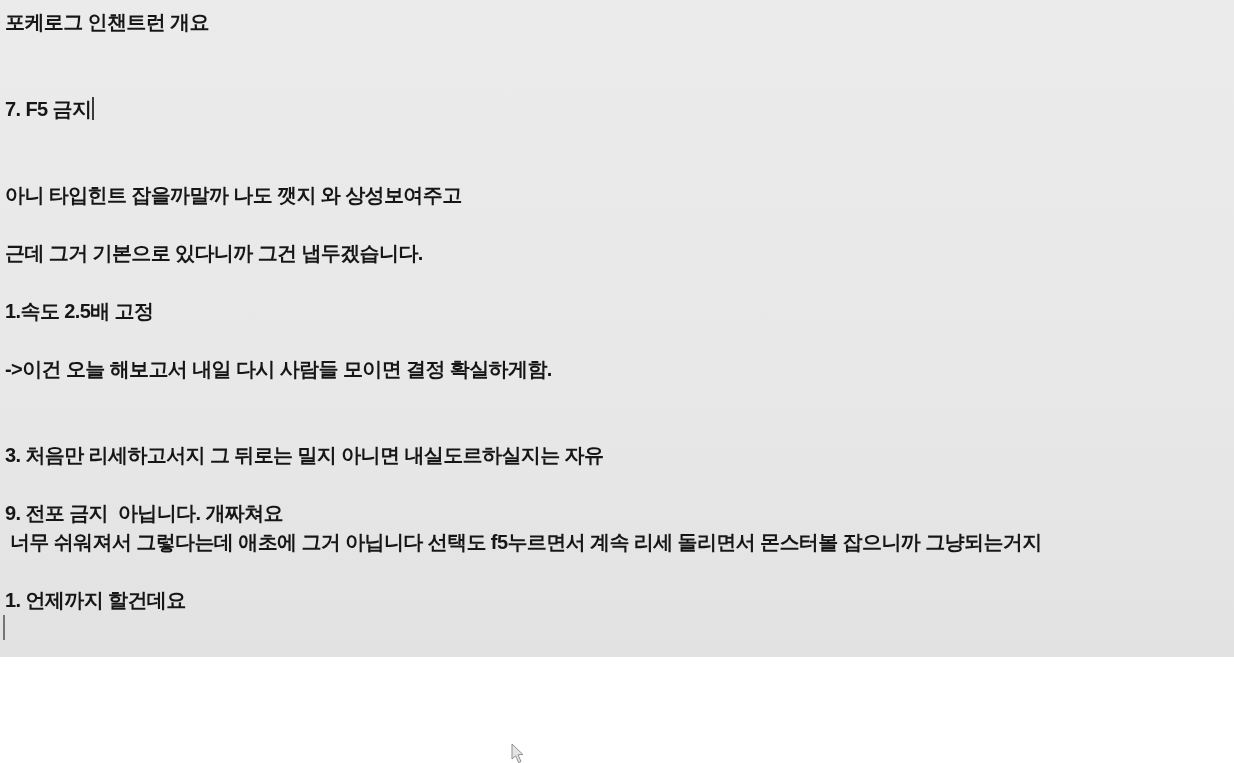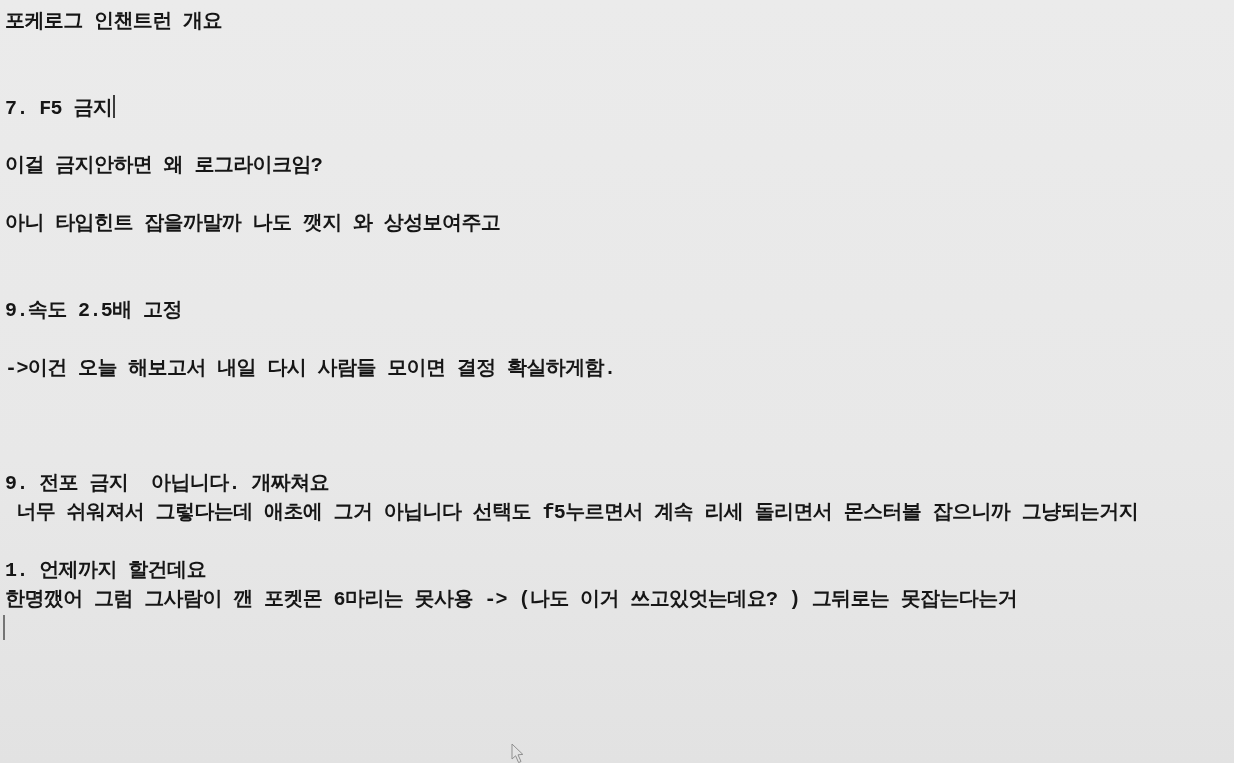--- a/index.html
+++ b/index.html
@@ -7,23 +7,23 @@
     padding: 0;
   }
   body {
     width: 1234px;
     height: 763px;
     overflow: hidden;
   }
   .page {
     position: relative;
     width: 1234px;
-    height: 763px;
+    height: 657px;
     background: linear-gradient(180deg, #ebebeb 0%, #e8e8e8 60%, #e2e2e2 100%);
-    font-family: Liberation Mono, monospace;
+    font-family: Liberation Sans, sans-serif;
     font-weight: bold;
     color: #161616;
     cursor: default;
   }
   .text-area {
     position: absolute;
     top: 8px;
     left: 5px;
     right: 0;
     bottom: 0;
@@ -61,35 +61,35 @@
 </head>
 <body>
 
 <div class="page">
   <div class="text-area">
     <div class="line"><span>포케로그 인챈트런 개요</span></div>
     <div class="line"><span></span></div>
     <div class="line"><span></span></div>
     <div class="line"><span>7. F5 금지</span><span class="caret"></span></div>
     <div class="line"><span></span></div>
-    <div class="line"><span>이걸 금지안하면 왜 로그라이크임?</span></div>
     <div class="line"><span></span></div>
     <div class="line"><span>아니 타입힌트 잡을까말까 나도 깻지 와 상성보여주고</span></div>
     <div class="line"><span></span></div>
+    <div class="line"><span>근데 그거 기본으로 있다니까 그건 냅두겠습니다.</span></div>
     <div class="line"><span></span></div>
-    <div class="line"><span>9.속도 2.5배 고정</span></div>
+    <div class="line"><span>1.속도 2.5배 고정</span></div>
     <div class="line"><span></span></div>
     <div class="line"><span>-&gt;이건 오늘 해보고서 내일 다시 사람들 모이면 결정 확실하게함.</span></div>
     <div class="line"><span></span></div>
     <div class="line"><span></span></div>
+    <div class="line"><span>3. 처음만 리세하고서지 그 뒤로는 밀지 아니면 내실도르하실지는 자유</span></div>
     <div class="line"><span></span></div>
     <div class="line"><span>9. 전포 금지  아닙니다. 개짜쳐요</span></div>
     <div class="line"><span> 너무 쉬워져서 그렇다는데 애초에 그거 아닙니다 선택도 f5누르면서 계속 리세 돌리면서 몬스터볼 잡으니까 그냥되는거지</span></div>
     <div class="line"><span></span></div>
     <div class="line"><span>1. 언제까지 할건데요</span></div>
-    <div class="line"><span>한명깼어 그럼 그사람이 깬 포켓몬 6마리는 못사용 -&gt; (나도 이거 쓰고있엇는데요? ) 그뒤로는 못잡는다는거</span></div>
     <div class="line"><span></span><span class="caret end-caret"></span></div>
   </div>
 
   <svg class="mouse-cursor" viewBox="0 0 14 22" xmlns="http://www.w3.org/2000/svg">
     <path d="M1 1 L1 16 L4.6 12.8 L7.6 19.6 L10 18.5 L7 11.8 L11.8 11.4 Z" fill="#e4e4e4" stroke="#8f8f8f" stroke-width="1"></path>
   </svg>
 </div>
 
 </body></html>

